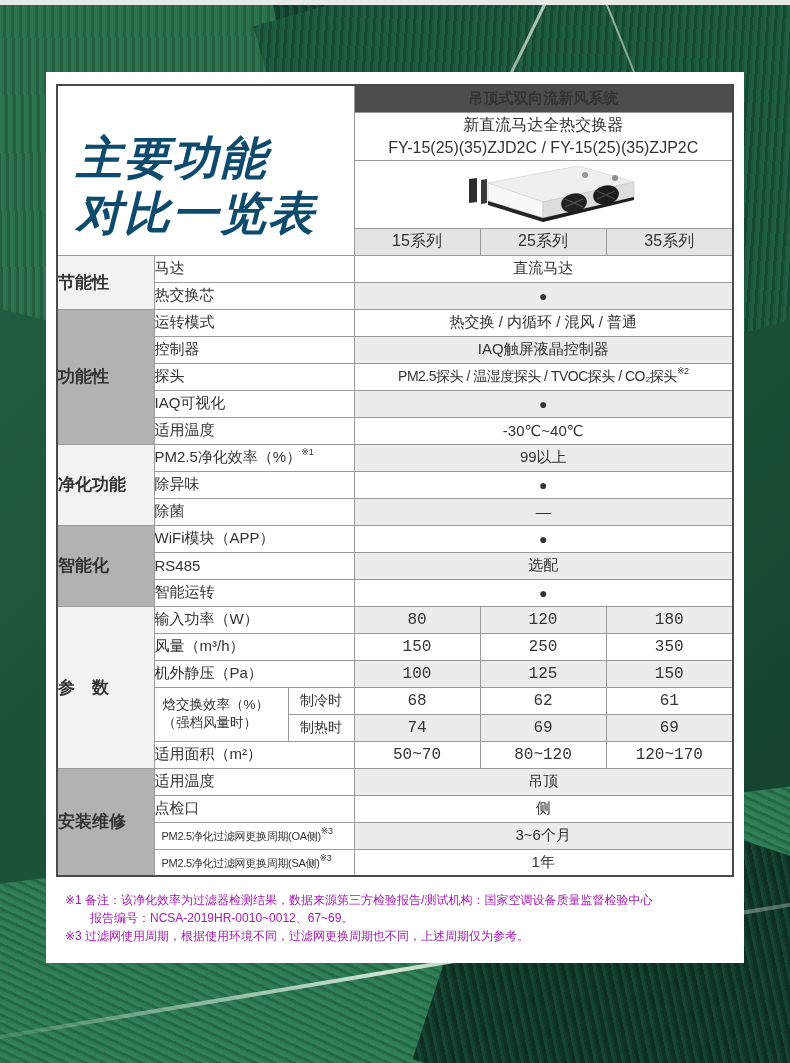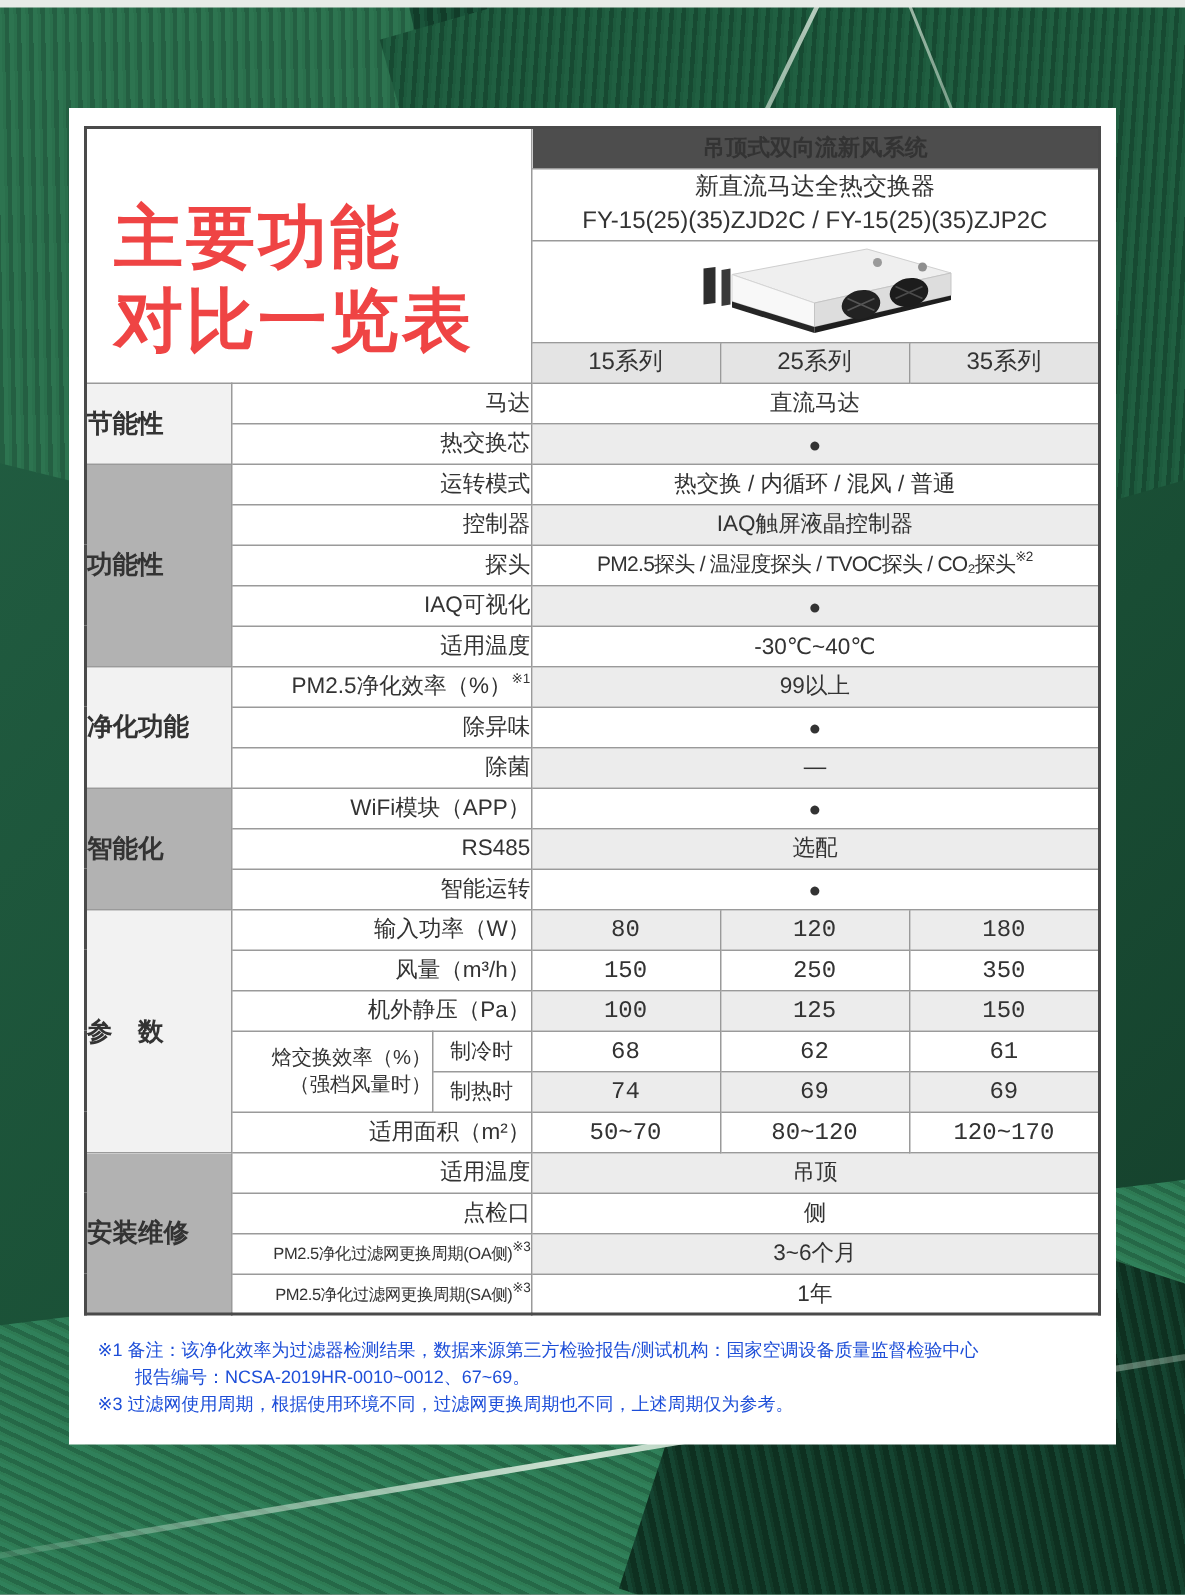--- a/index.html
+++ b/index.html
@@ -41,45 +41,45 @@
   table.cmp td{border:1px solid var(--table-border,#9a9a9a);overflow:hidden;
     color:var(--text-dark,#333);vertical-align:middle;padding:0;}
   col.c-cat{width:97px;} col.c-laba{width:134px;} col.c-labb{width:66px;}
   col.c-v1{width:126px;} col.c-v2{width:126px;} col.c-v3{width:127px;}
 
   tr.r-dark{height:27px;} tr.r-model{height:48px;} tr.r-image{height:68px;}
   tr.r-series{height:27px;} tr.r-data{height:27px;}
 
   .title-cell{vertical-align:top;background:#fff;}
   .title-block{padding:32px 0 0 18px;font-size:46px;line-height:1.2;font-weight:600;
-    color:#ef4444;letter-spacing:2px;}
+    color:#0c4a6e;letter-spacing:2px;font-style:italic;}
   .dark-header{background:var(--header-bar-bg,#4d4d4d);color:#fff;font-weight:bold;
     font-size:15px;text-align:center;}
   .model-cell{text-align:center;font-size:16px;line-height:1.45;color:#3a3a3a;}
   .image-cell{text-align:center;background:#fff;}
   .series{background:#e4e4e4;text-align:center;font-size:16px;color:#333;}
 
   td.cat{text-align:left;font-weight:bold;font-size:17px;color:#2f2f2f;}
   td.cat.light{background:var(--category-light,#f2f2f2);}
   td.cat.gray{background:var(--category-gray,#b2b2b2);}
 
-  td.lab{background:#fff;font-size:15px;padding-left:11px;text-align:right;}
+  td.lab{background:#fff;font-size:15px;padding-left:11px;text-align:left;}
   td.lab.tiny{font-size:11px;padding-left:7px;letter-spacing:-0.3px;}
   td.lab.enth{font-size:13.5px;line-height:1.3;padding-left:8px;}
   td.sub{background:#fff;font-size:14px;text-align:center;}
 
   td.val{text-align:center;font-size:15px;background:#fff;}
   td.val.num{font-size:16px;font-family:Liberation Mono, monospace;}
   td.val.stripe{background:var(--row-stripe,#ececec);}
   td.val.dot{font-size:14px;}
   td.val.tight{font-size:14px;letter-spacing:-0.5px;}
   sup{font-size:9px;position:relative;top:-1px;}
 
   
-  .footnotes{padding:14px 20px 0 19px;font-size:12px;line-height:1.5;color:#1d4ed8;}
+  .footnotes{padding:14px 20px 0 19px;font-size:12px;line-height:1.5;color:#a21caf;}
   .footnotes .line{white-space:nowrap;}
   .footnotes .indent{padding-left:25px;}
 </style>
 </head>
 <body>
 
 <div class="bg">
   <div class="leaf leaf-tl"></div>
   <div class="leaf leaf-tc"></div>
   <div class="leaf leaf-tr"></div>

